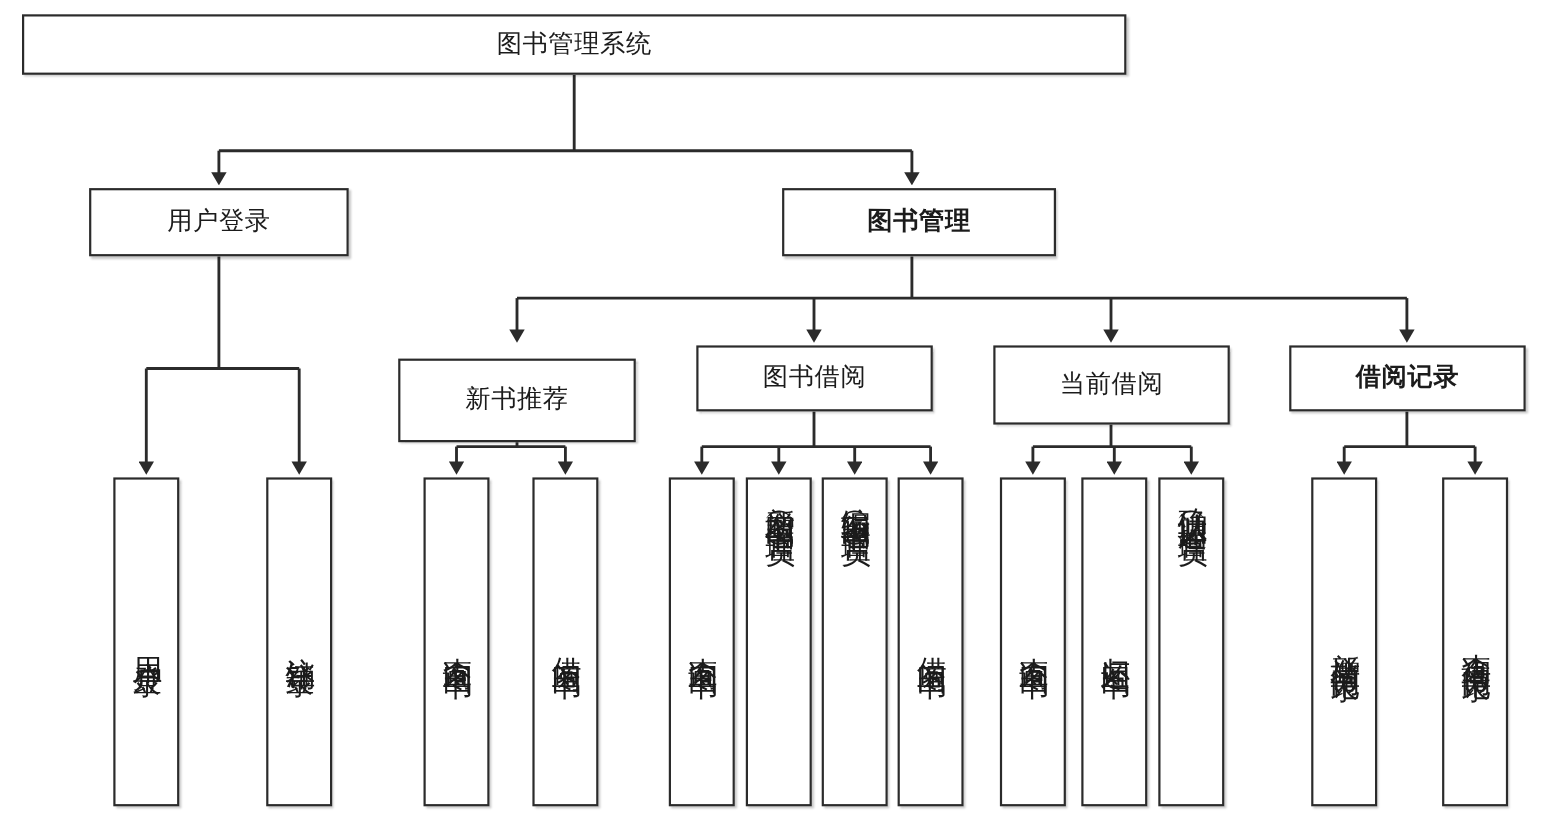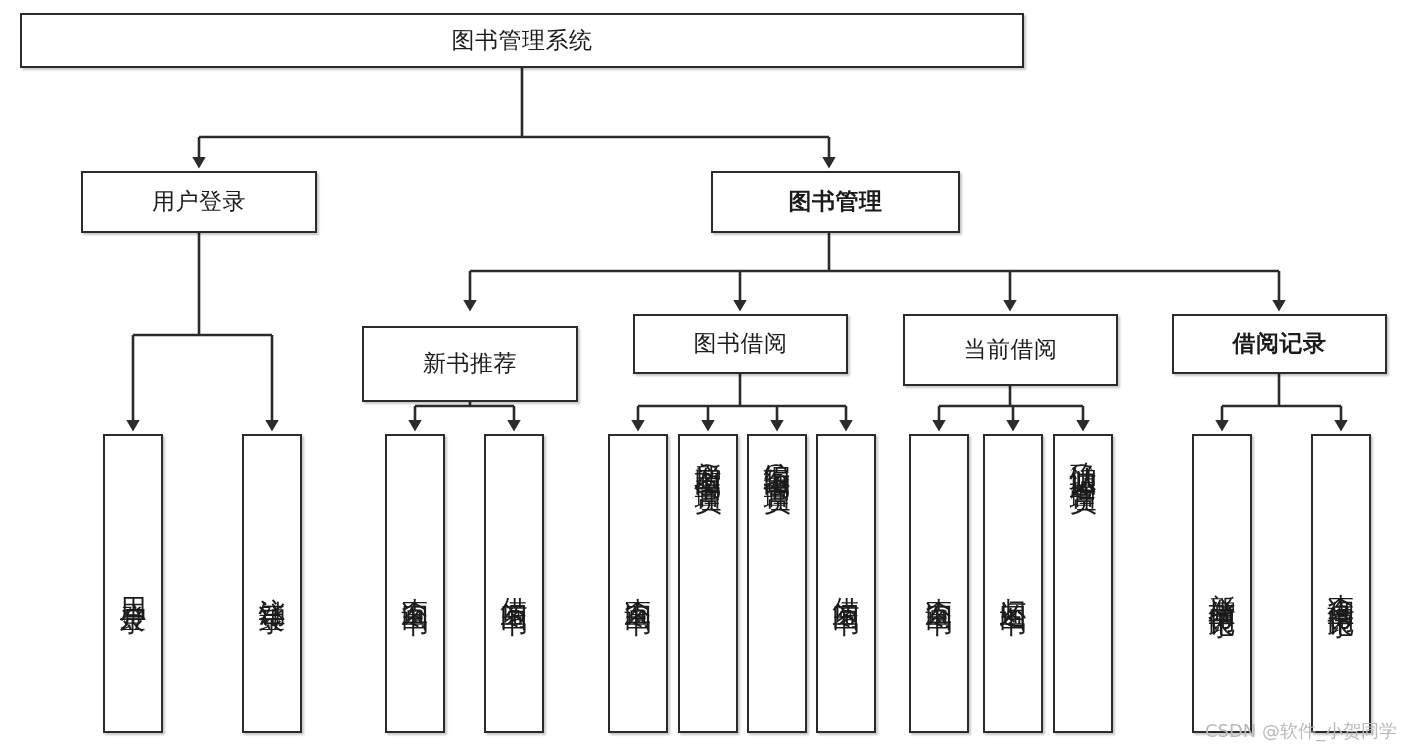--- a/index.html
+++ b/index.html
@@ -177,14 +177,13 @@
         <span class="lbl">确认归还（管理员）</span>
       </div>
       <div class="node vert mid" style="left: 1192px; top: 434px; width: 60px; height: 299px;">
         <span class="lbl">新增借阅记录</span>
       </div>
       <div class="node vert mid" style="left: 1311px; top: 434px; width: 60px; height: 299px;">
         <span class="lbl">查询借阅记录</span>
       </div>
     </div>
 
-  <div class="watermark">CSDN @软件_小贺同学</div>
 </div>
 
 </body></html>

